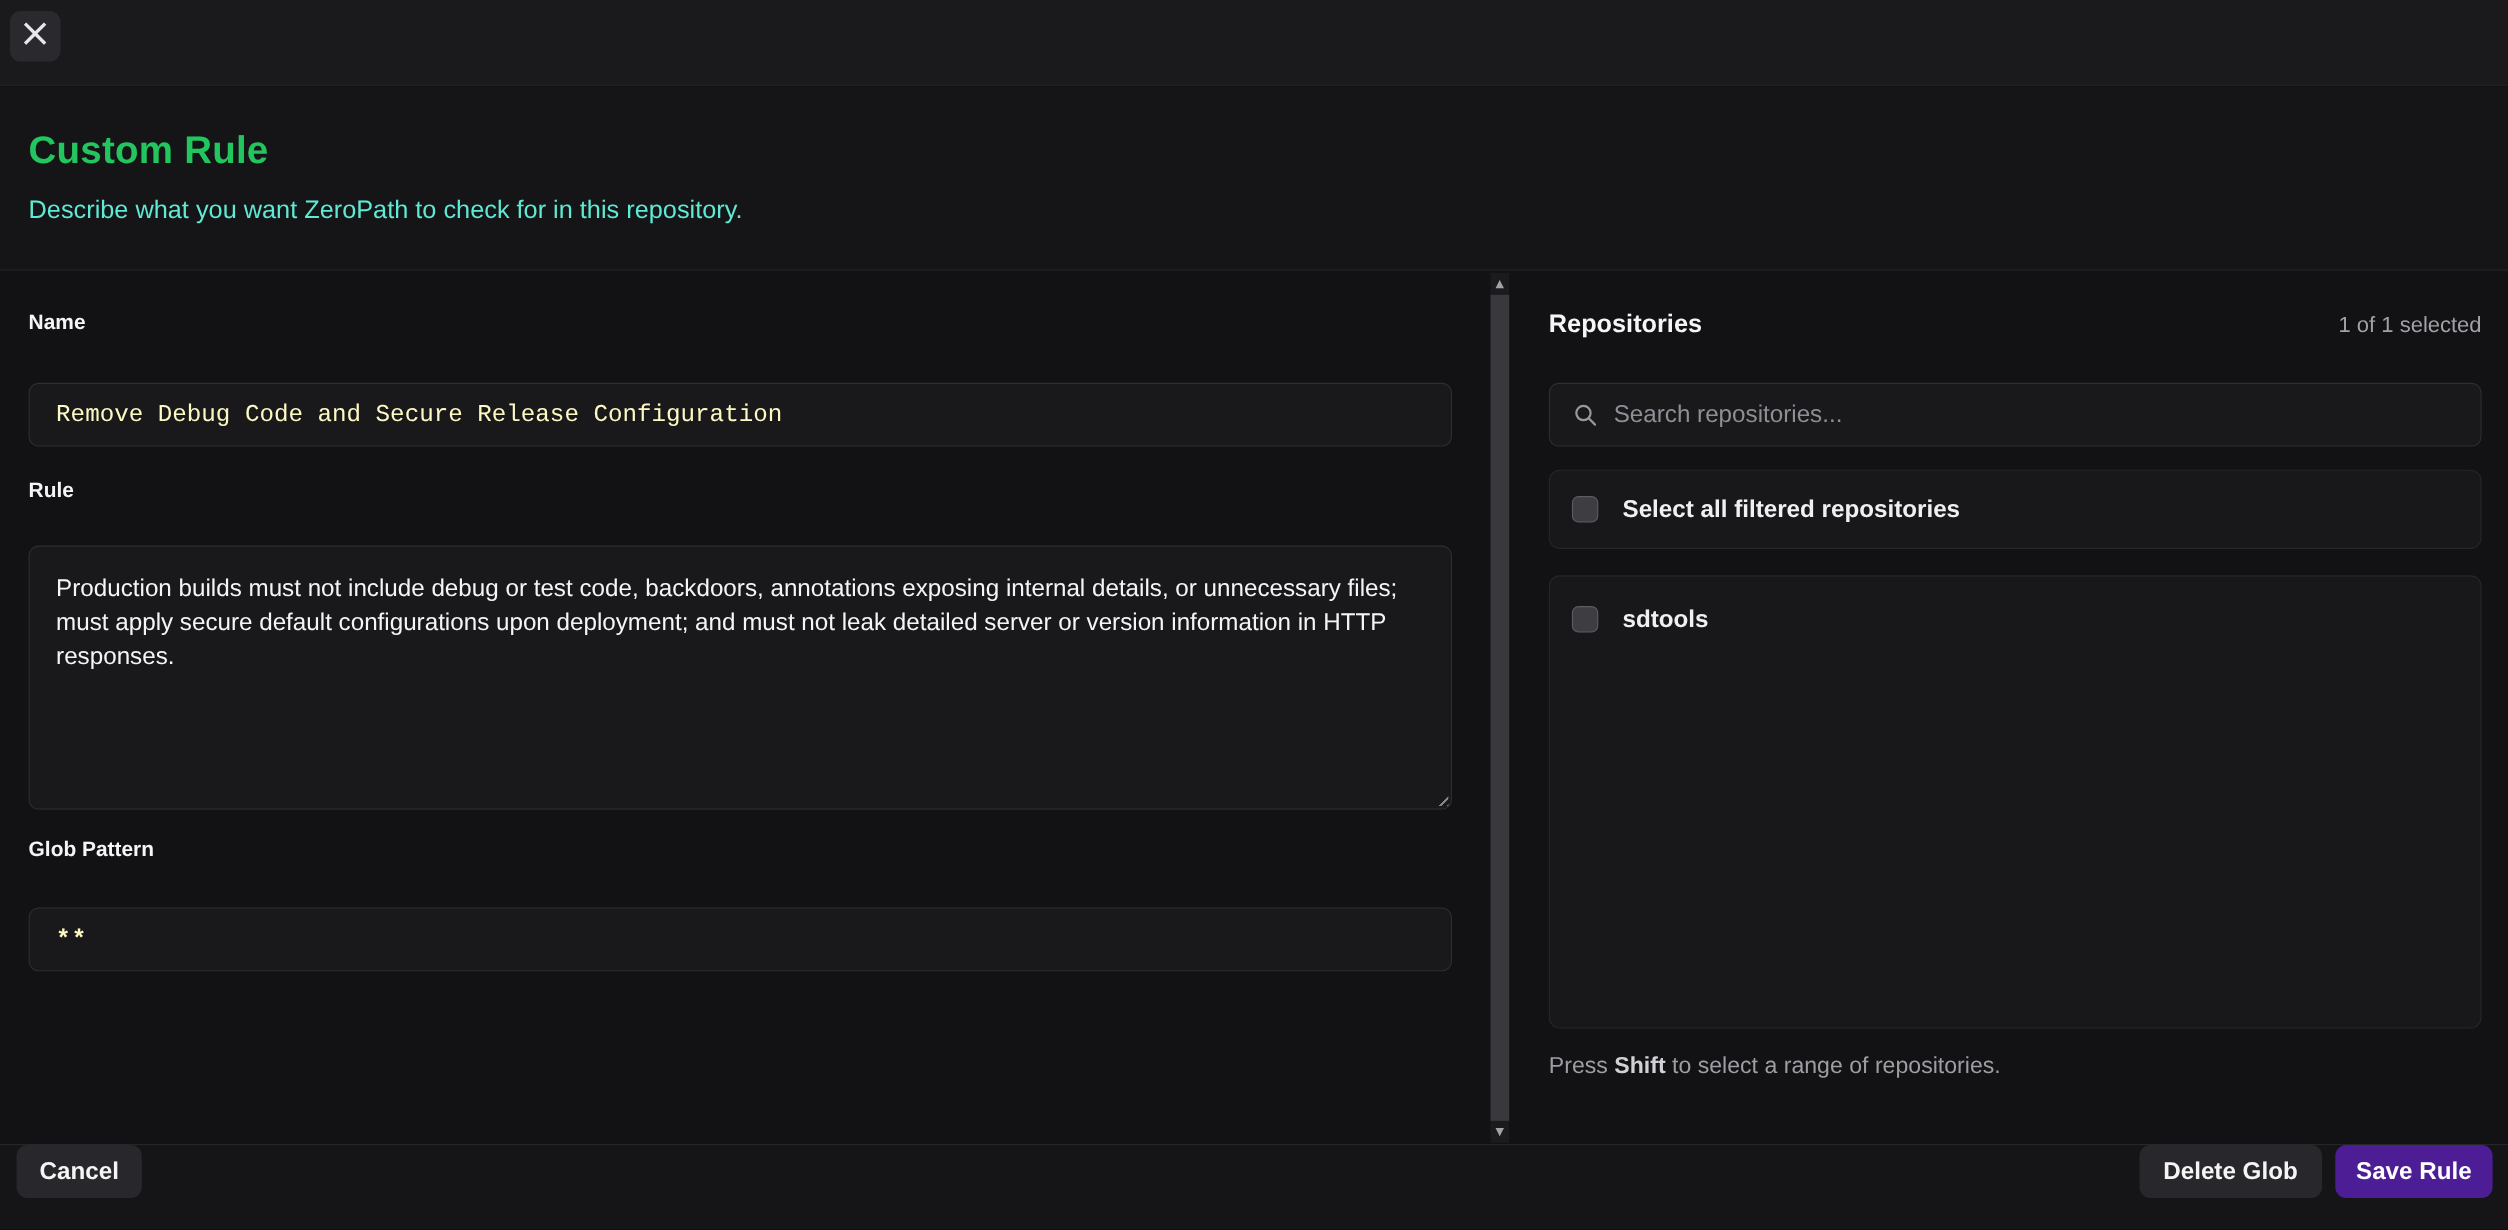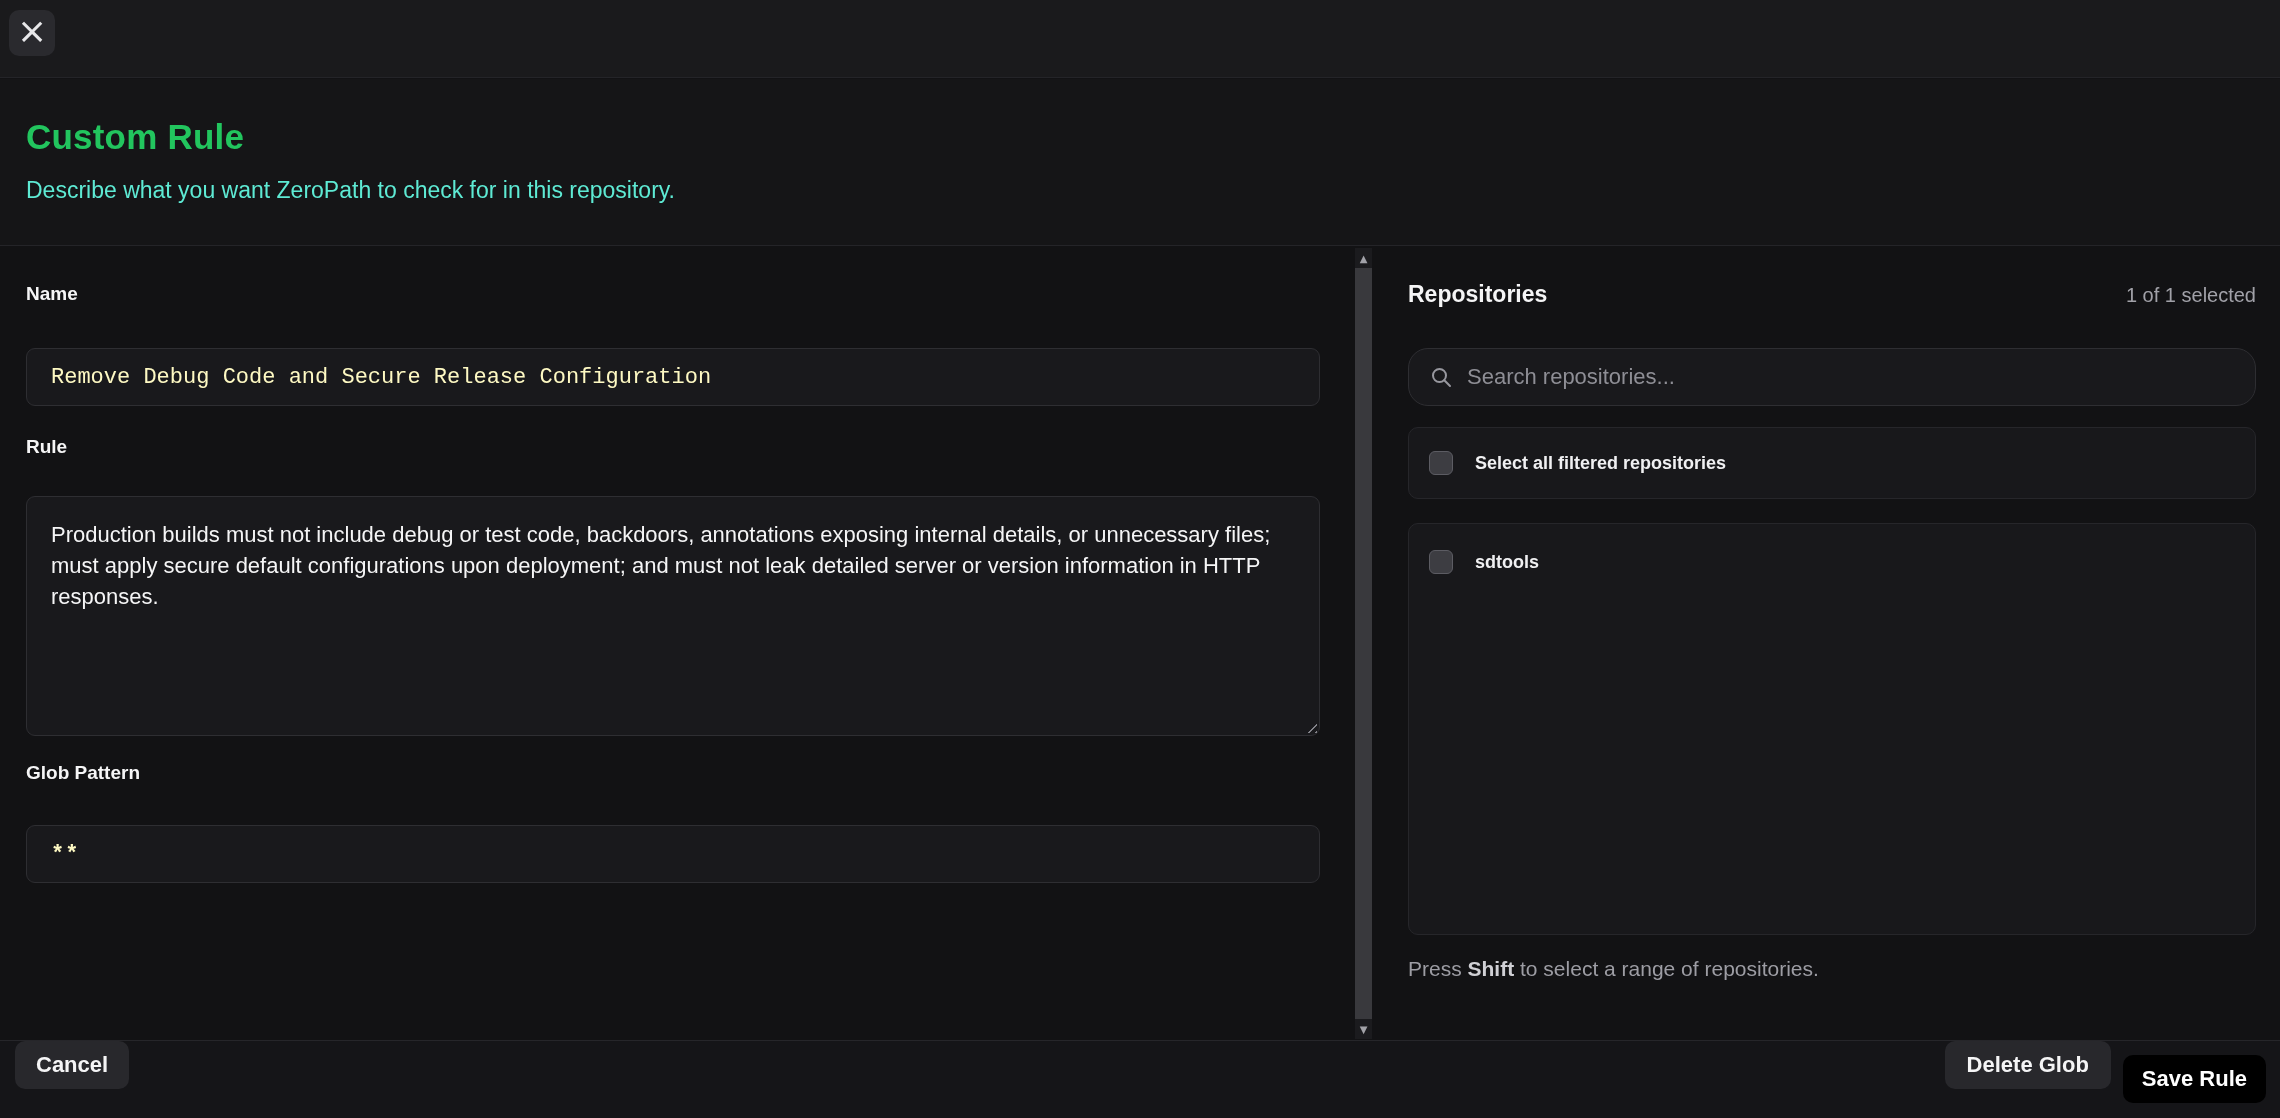--- a/index.html
+++ b/index.html
@@ -63,53 +63,53 @@
   .scroll-thumb { position:absolute; left:0; top:20px; width:17px; height:751px;
                   background:#39393d; }
 
   
   .repo-header { position:absolute; left:1408px; top:34px; width:848px;
                  display:flex; justify-content:space-between; align-items:baseline; }
   .repo-title { margin:0; font-size:23px; font-weight:700; color:#f5f5f6; }
   .repo-count { font-size:20px; font-weight:400; color:#a1a1a8; }
 
   .search-box { position:absolute; left:1408px; top:101px; width:848px; height:58px;
-                background:#19191c; border:1px solid #2e2e32; border-radius:20px;
+                background:#19191c; border:1px solid #2e2e32; border-radius:9px;
                 display:flex; align-items:center; padding-left:20px; }
   .search-icon { flex:0 0 auto; width:24px; height:24px; color:#97979e; }
   .search-input { flex:1; height:100%; background:transparent; border:none; outline:none;
                   color:#f5f5f6; font-size:22px; padding-left:14px;
                   font-family:"Liberation Sans", sans-serif; }
   .search-input::placeholder { color:#8e8e95; }
 
   .repo-card { position:absolute; left:1408px; width:848px;
                background:#18181b; border:1px solid #26262a; border-radius:10px; }
   .card-select-all { top:180px; height:72px; display:flex; align-items:center;
                      padding-left:20px; cursor:pointer; }
   .card-list { top:276px; height:412px;text-align:center; }
   .repo-row { display:flex; align-items:center; padding:26px 0 0 20px; cursor:pointer; }
 
   .checkbox { flex:0 0 auto; width:24px; height:24px; border-radius:6px;
               background:#3d3d42; border:1px solid #5c5c63; cursor:pointer; }
-  .row-label { margin-left:22px; font-size:18px; font-weight:700; color:#f0f0f2; }
+  .row-label { margin-left:22px; font-size:22px; font-weight:700; color:#f0f0f2; }
 
   .repo-hint { position:absolute; left:1408px; top:710px; margin:0;
                font-size:21px; color:#9d9da4; white-space:pre-wrap; }
   .repo-hint b { color:#d0d0d5; font-weight:700; }
 
   
   .footer { position:absolute; left:0; top:1040px; width:2280px; height:78px;
             background:#151518; border-top:1px solid #26262a;
             display:flex; align-items:flex-start; padding:0 14px 0 15px; gap:12px; }
   .btn { height:48px; border:none; border-radius:10px; cursor:pointer;
          font-size:22px; font-weight:700; font-family:"Liberation Sans", sans-serif;
          padding:0 22px; display:flex; align-items:center; }
   .btn-neutral { background:#28282c; color:#f5f5f6; }
   .btn-cancel { margin-right:auto; padding:0 21px; }
-  .btn-accent { background:#000000; color:#ffffff; padding:0 19px;margin-top:14px; }
+  .btn-accent { background:#4c1d95; color:#ffffff; padding:0 19px; }
 </style>
 </head>
 <body>
 
 <div class="app">
 
   <div class="topbar">
     <button class="close-btn">
       <span>×</span>
     </button>

